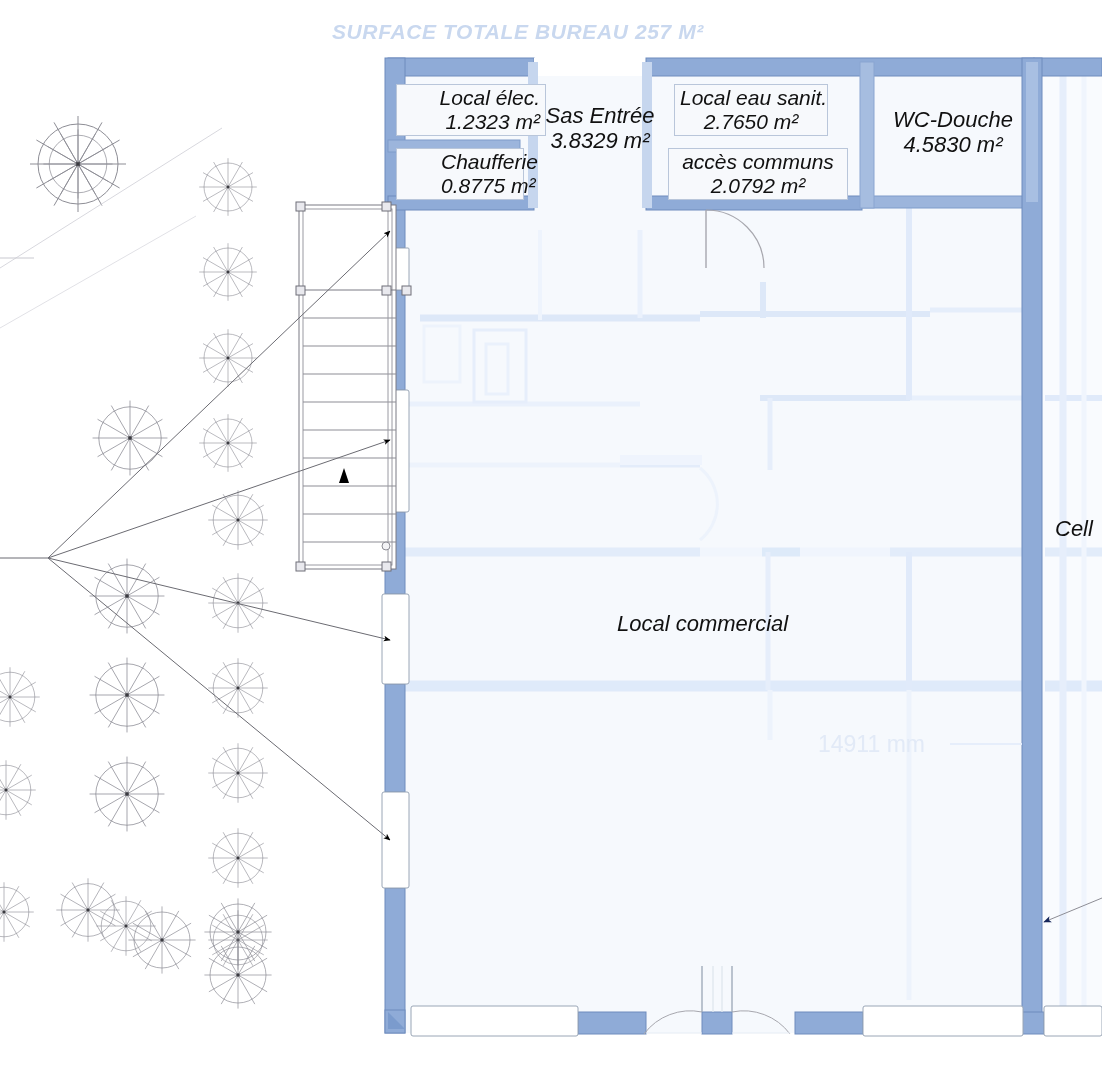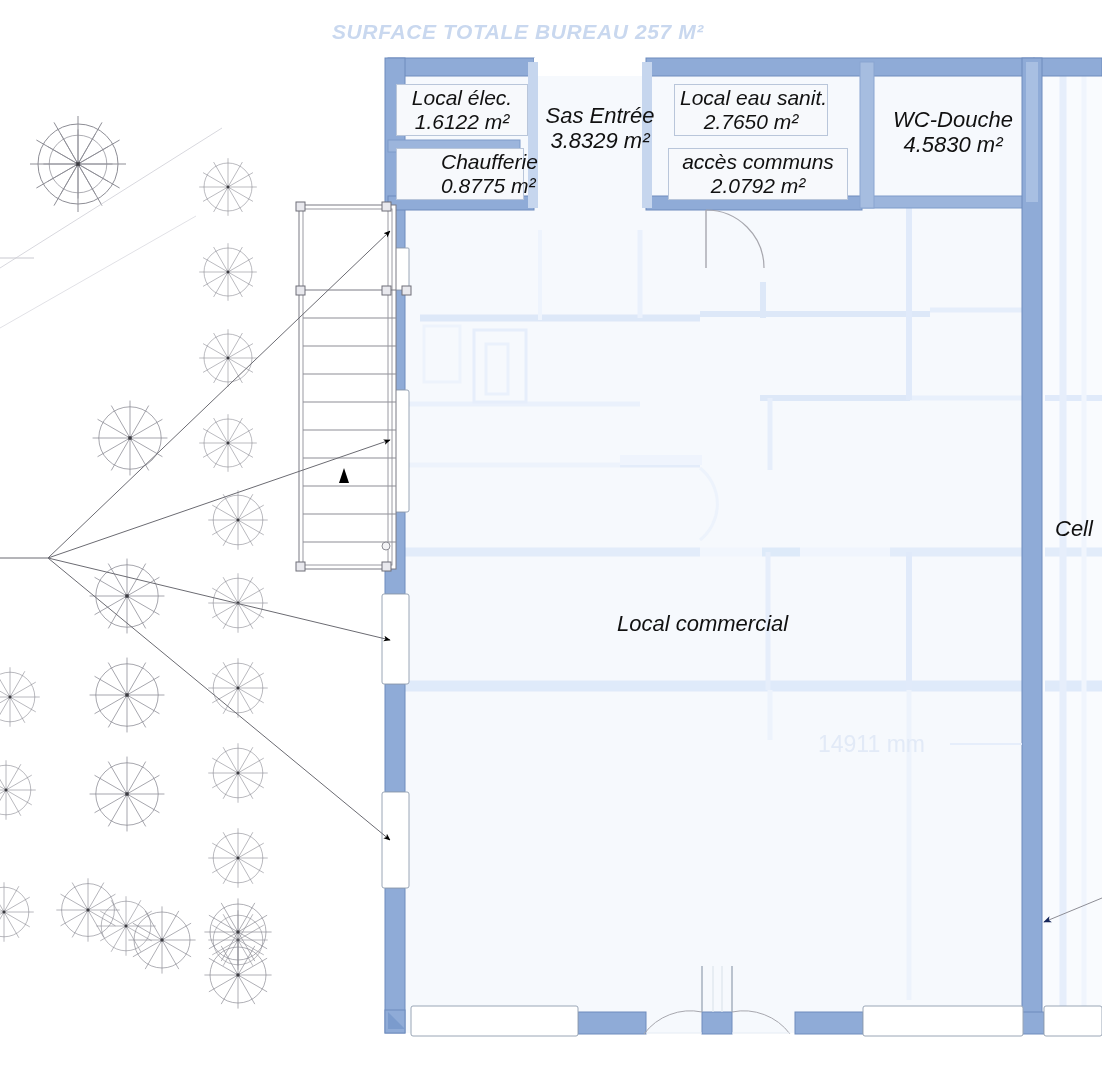--- a/index.html
+++ b/index.html
@@ -294,21 +294,21 @@
 
   <g>
     <line x1="950" y1="744" x2="1022" y2="744" stroke="#e6eefb" stroke-width="2"></line>
   </g>
 </svg>
 
 <div id="title-layer">
     <div class="title" style="left: 332px; top: 20px; font-size: 21px;">SURFACE TOTALE BUREAU 257 M²</div>
   </div>
 <div id="labels-layer">
-    <div class="lbl boxed" style="left: 396px; top: 84px; width: 132px; font-size: 21px; text-align: center;"><div>Local élec.</div><div>1.6122 m²</div></div>
+    <div class="lbl boxed" style="left: 396px; top: 84px; width: 150px; font-size: 21px; text-align: right;"><div>Local élec.</div><div>1.2323 m²</div></div>
     <div class="lbl boxed" style="left: 396px; top: 148px; width: 128px; font-size: 21px; text-align: left; padding-left: 44px;"><div>Chaufferie</div><div>0.8775 m²</div></div>
     <div class="lbl plain" style="left: 532px; top: 104px; width: 136px; font-size: 22px; text-align: center;"><div>Sas Entrée</div><div>3.8329 m²</div></div>
     <div class="lbl boxed" style="left: 674px; top: 84px; width: 154px; font-size: 21px; text-align: center;"><div>Local eau sanit.</div><div>2.7650 m²</div></div>
     <div class="lbl boxed" style="left: 668px; top: 148px; width: 180px; font-size: 21px; text-align: center;"><div>accès communs</div><div>2.0792 m²</div></div>
     <div class="lbl plain" style="left: 880px; top: 108px; width: 146px; font-size: 22px; text-align: center;"><div>WC-Douche</div><div>4.5830 m²</div></div>
     <div class="lbl plain" style="left: 617px; top: 612px; width: 210px; font-size: 22px; text-align: left;"><div>Local commercial</div></div>
     <div class="lbl plain" style="left: 1055px; top: 517px; width: 60px; font-size: 22px; text-align: left;"><div>Cell</div></div>
   </div>
 <div id="dims-layer">
     <div class="dimtxt" style="left: 818px; top: 731px; font-size: 23px;">14911 mm</div>

